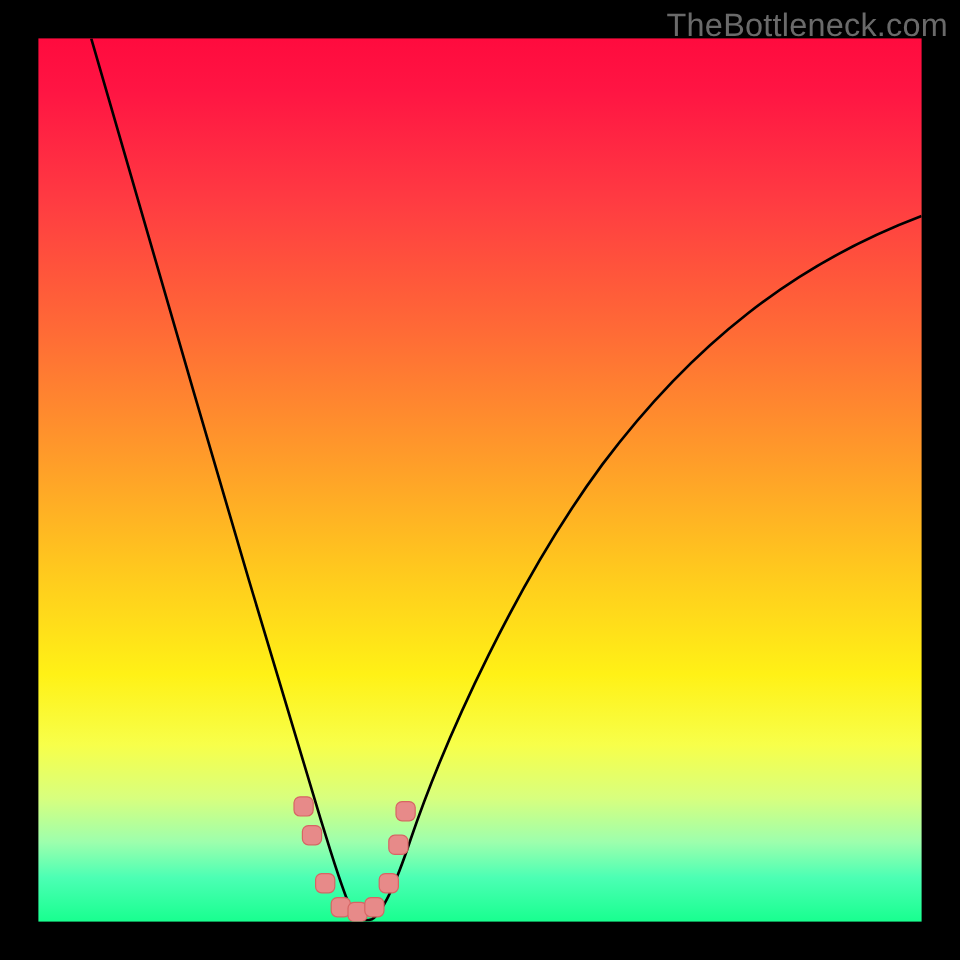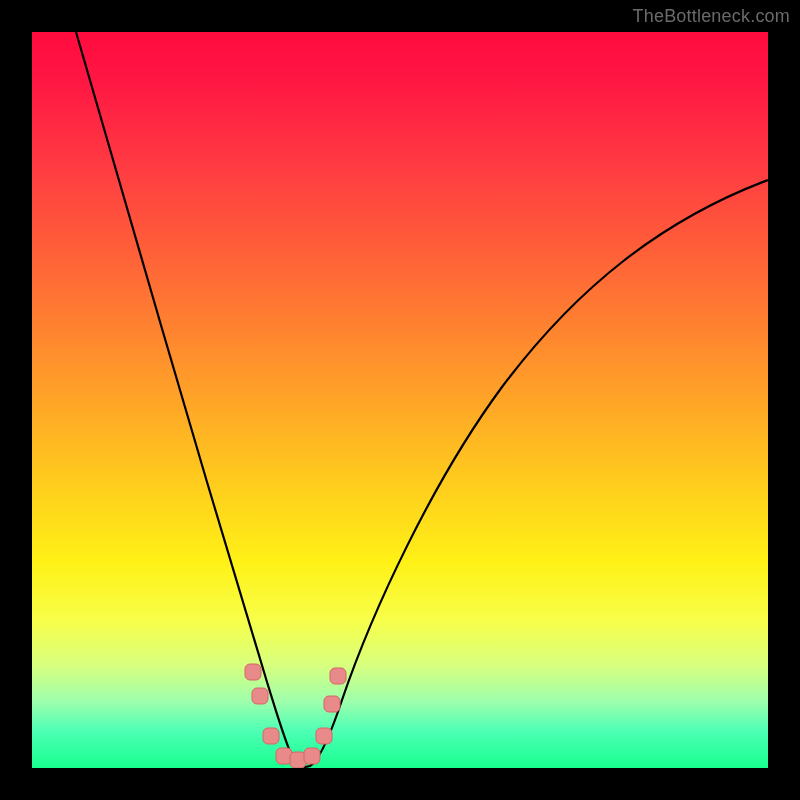--- a/index.html
+++ b/index.html
@@ -45,21 +45,21 @@
   .svg-layer {
     position: absolute;
     left: 0;
     top: 0;
   }
   .watermark {
     position: absolute;
     top: 6px;
     right: 10px;
     color: #6a6a6a;
-    font-size: 18px;
+    font-size: 27px;
     font-weight: 500;
     letter-spacing: 0.2px;
     user-select: none;
   }
 </style>
 </head>
 <body>
 
 <div class="frame">
   <div class="plot">

